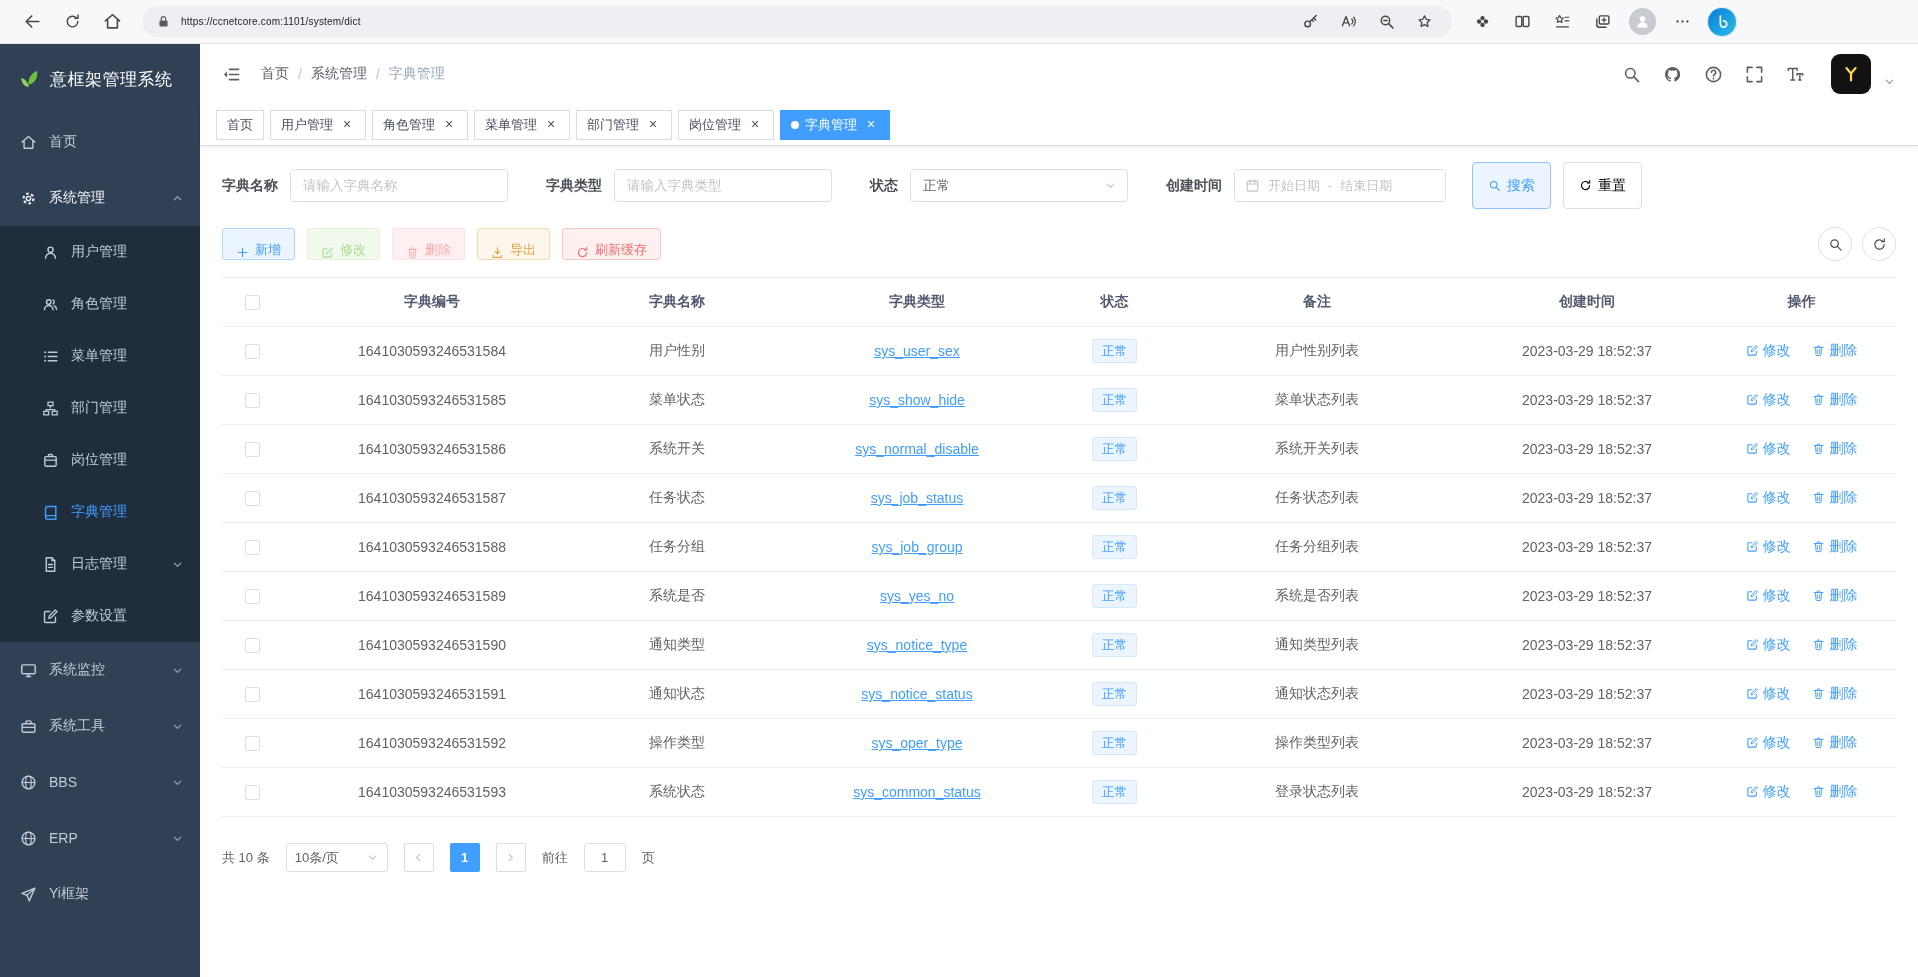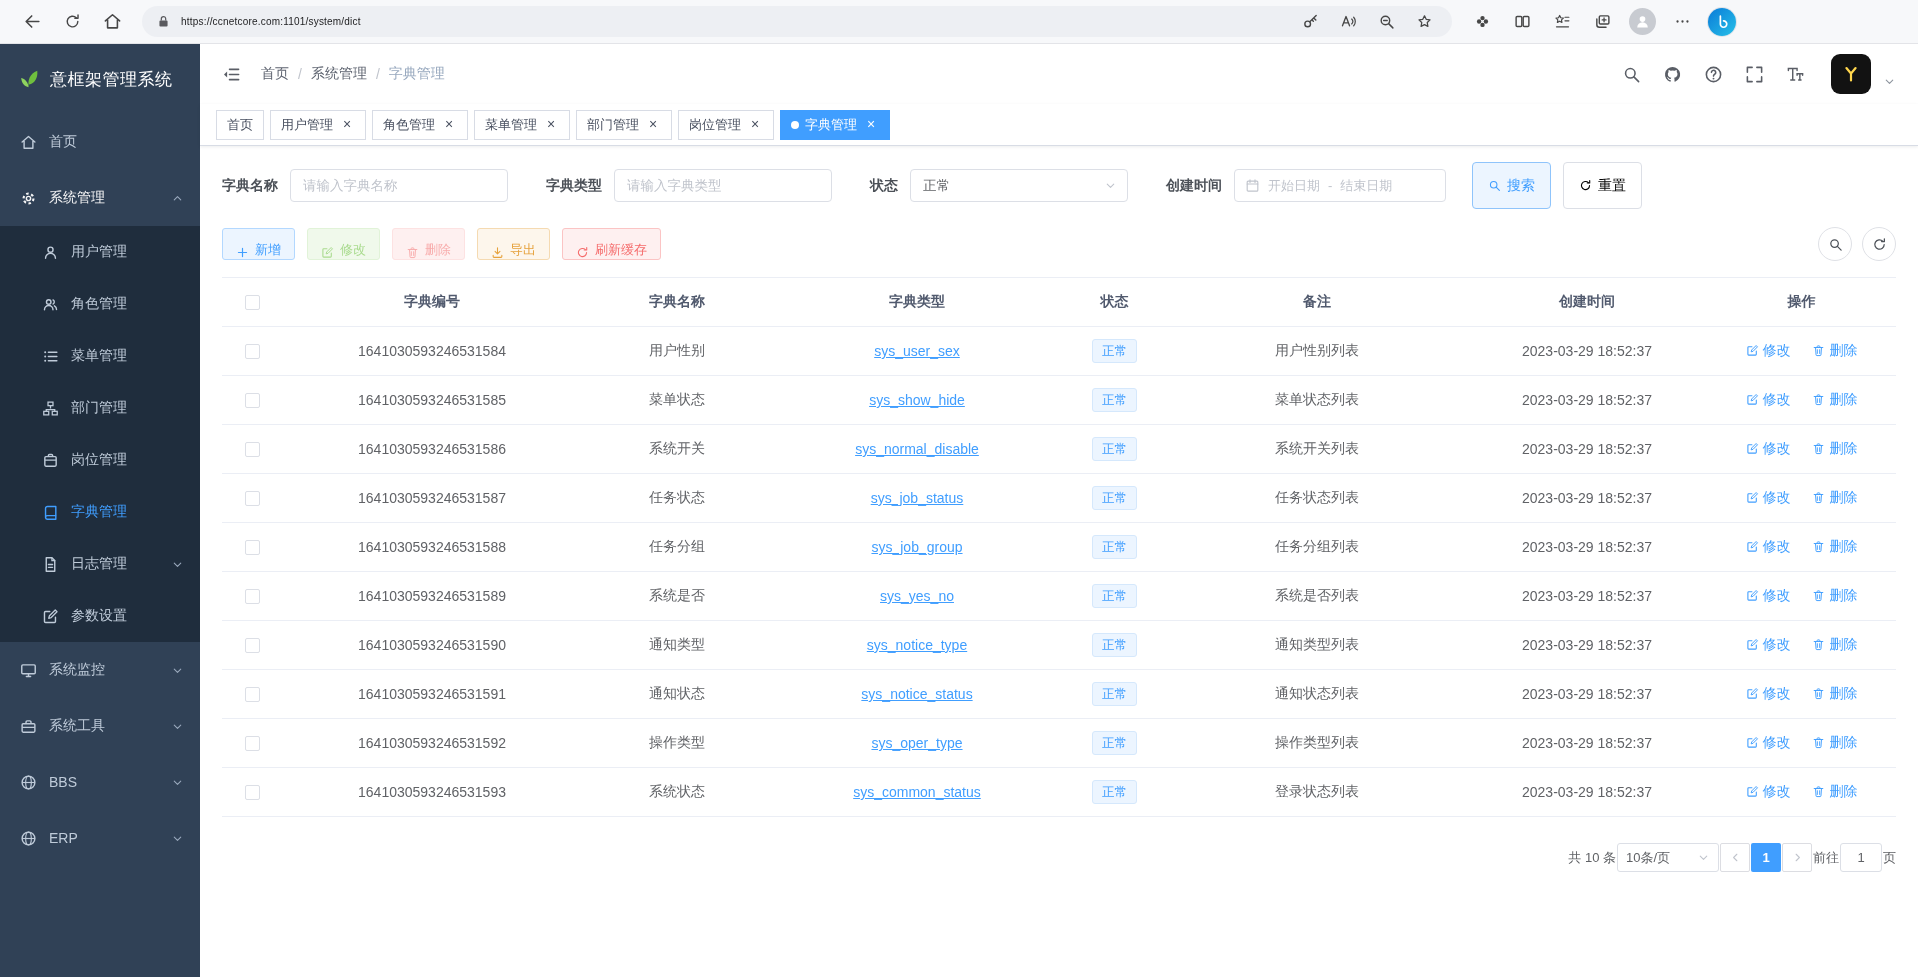--- a/index.html
+++ b/index.html
@@ -97,21 +97,21 @@
   tbody td{height:49px;border-bottom:1px solid #ebeef5;text-align:center;font-size:14px;color:#606266;
     overflow:hidden;white-space:nowrap}
   .checkbox{width:15px;height:15px;border:1px solid #dcdfe6;border-radius:2px;background:#fff;
     display:inline-block;vertical-align:middle;cursor:pointer}
   .type-link{color:#409eff;text-decoration:underline;cursor:pointer}
   .tag-normal{display:inline-block;height:24px;line-height:22px;padding:0 9px;border-radius:3px;
     background:#ecf5ff;border:1px solid #d5e8fc;color:#409eff;font-size:12.5px}
   .op-link{color:#409eff;display:inline-flex;align-items:center;gap:4px;margin:0 9px;cursor:pointer;font-size:14px}
   .op-link i{font-style:normal}
   
-  .pagination{display:flex;align-items:center;justify-content:flex-end;gap:1px;
+  .pagination{display:flex;align-items:center;justify-content:flex-start;gap:16px;
     margin-top:26px;padding-bottom:24px;font-size:13px;color:#606266;flex:none}
   .psize{width:102px;height:29px;border:1px solid #dcdfe6;border-radius:3px;display:flex;
     align-items:center;justify-content:space-between;padding:0 8px;cursor:pointer;color:#606266;background:#fff}
   .pg-btn{min-width:30px;height:29px;border:1px solid #dcdde2;border-radius:2px;background:#fff;
     display:flex;align-items:center;justify-content:center;color:#c0c4cc;cursor:pointer}
   .pg-cur{min-width:30px;height:29px;border-radius:2px;background:#409eff;color:#fff;font-weight:bold;
     display:flex;align-items:center;justify-content:center;cursor:pointer}
   .goto-input{width:42px;height:29px;border:1px solid #dcdfe6;border-radius:3px;text-align:center;
     color:#606266;font-size:13px;outline:none}
 </style>
@@ -494,20 +494,26 @@
           </svg>
       </div>
       <div class="menu-item">
         <svg class="ic ic16">
             <use href="#i-globe"></use>
           </svg>
         <span>ERP</span>
         <svg class="ic ic12 caret">
             <use href="#i-chevdown"></use>
           </svg>
+      </div>
+      <div class="menu-item">
+        <svg class="ic ic16">
+            <use href="#i-send"></use>
+          </svg>
+        <span>Yi框架</span>
       </div>
     </nav>
   </aside>
 
   <div class="main">
 
     <div class="navbar">
       <span class="hamburger">
           <svg class="ic ic18">
             <use href="#i-fold"></use>

